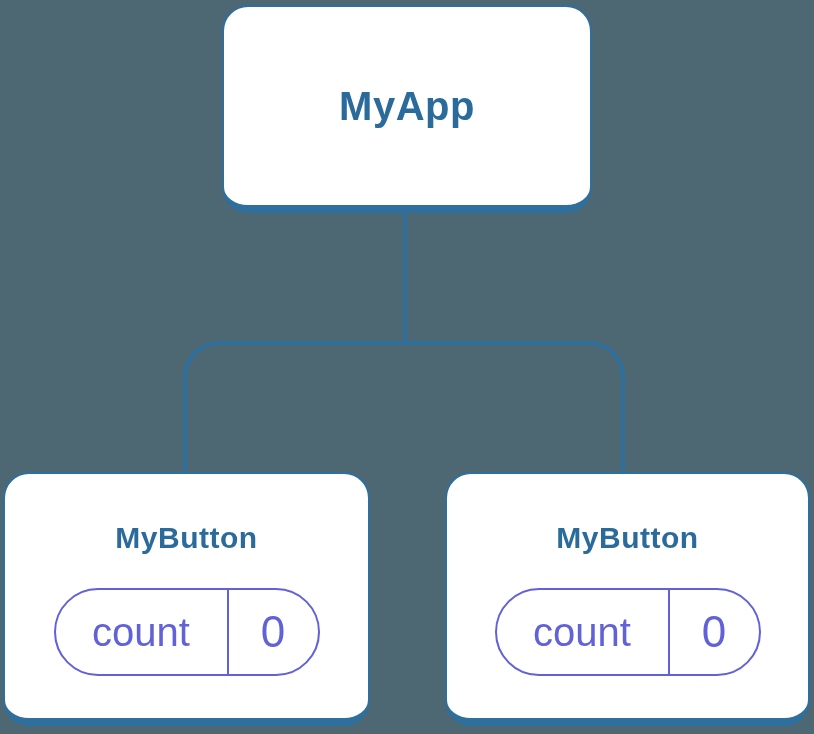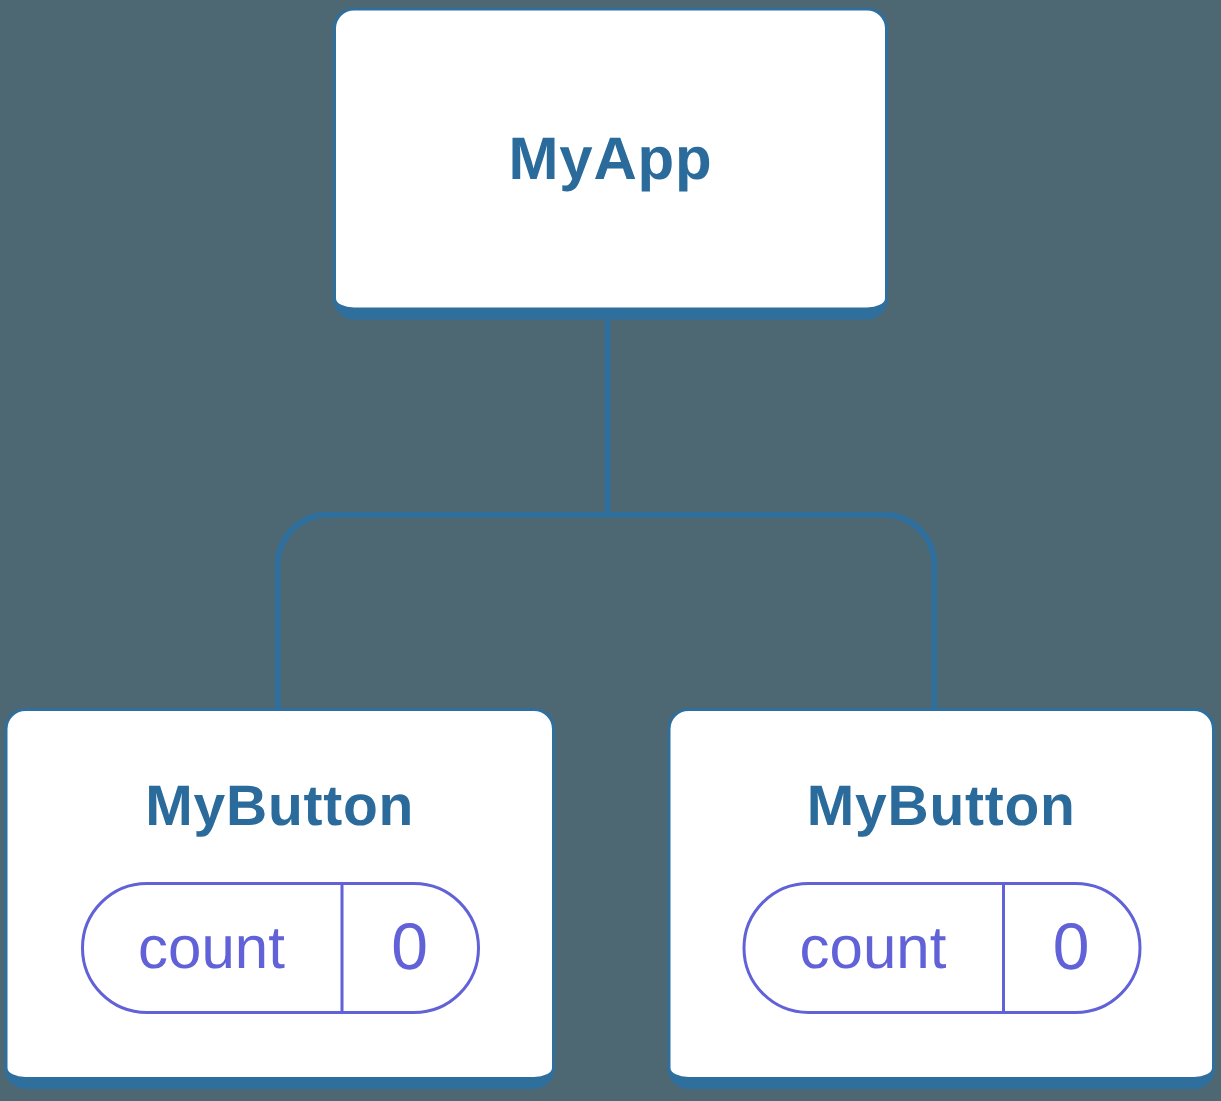--- a/index.html
+++ b/index.html
@@ -19,40 +19,40 @@
   .canvas {
     position: relative;
     width: 814px;
     height: 734px;
   }
   .node {
     position: absolute;
     background: var(--fill);
     border: 2px solid var(--blue);
     border-bottom-width: 8px;
-    border-radius: 14px;
+    border-radius: 26px;
     display: flex;
     flex-direction: column;
     align-items: center;
   }
   .node-root {
     left: 222px; top: 5px;
     width: 370px; height: 208px;
     justify-content: center;
   }
   .node-child {
     top: 472px; height: 254px;
     padding-top: 40px;
   }
   .node-child-left  { left: 3px;   width: 367px; }
   .node-child-right { left: 445px; width: 365px; }
   .node-title {
     color: var(--title);
     font-weight: 700;
-    font-size: 38px;
+    font-size: 30px;
     line-height: 48px;
     letter-spacing: 0.5px;
   }
   .node-root .node-title { font-size: 40px; }
   .stem {
     position: absolute;
     left: 403px; top: 211px;
     width: 4px; height: 134px;
     background: var(--blue);
   }

